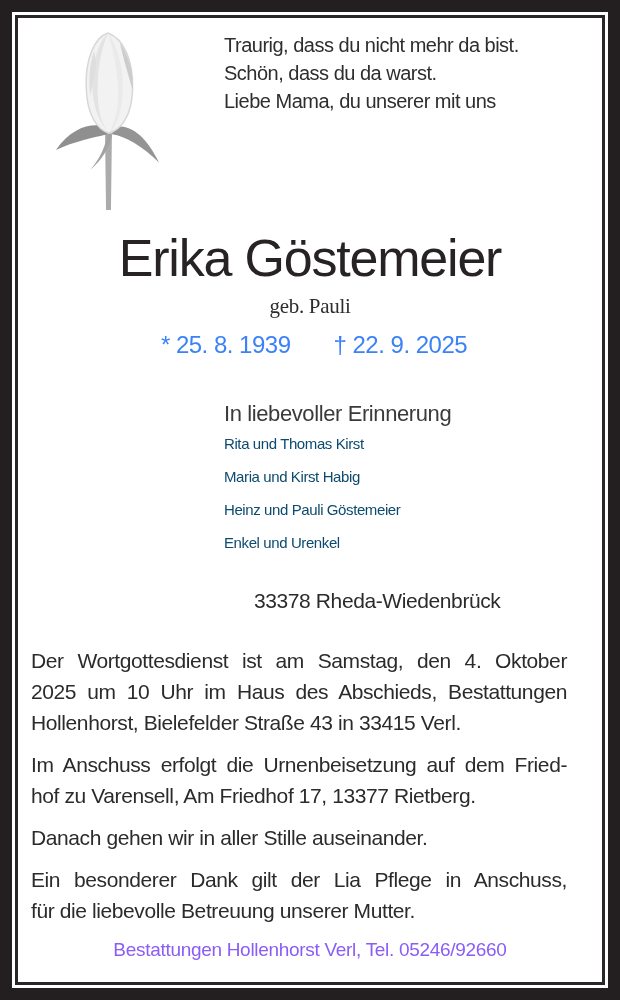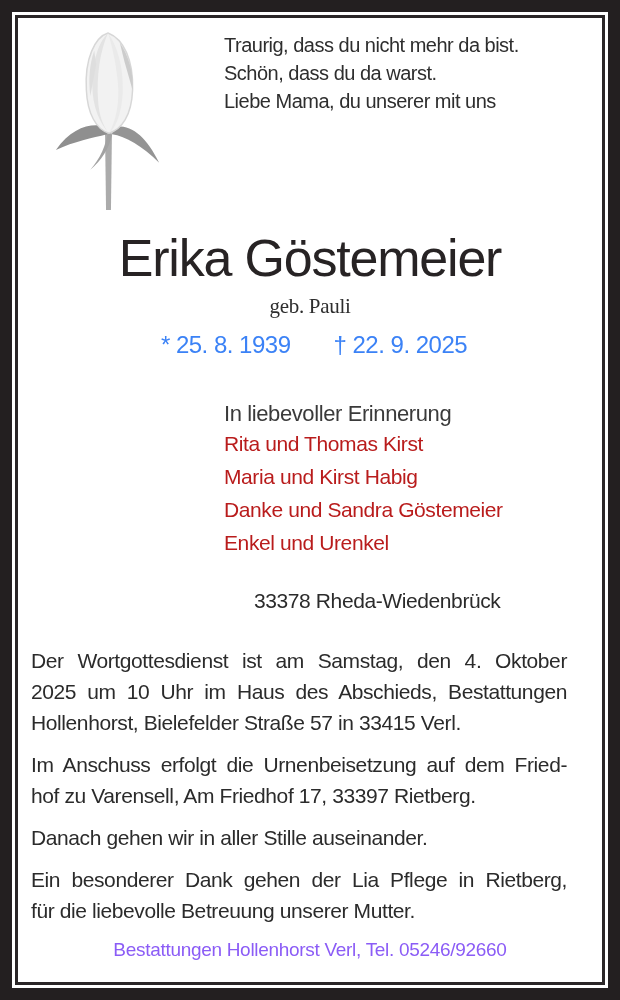--- a/index.html
+++ b/index.html
@@ -40,21 +40,21 @@
     white-space:nowrap;
   }
   .dates .birth{margin-right:43px;}
 
   .memorial{
     position:absolute;left:206px;top:371px;
     font-size:22px;letter-spacing:-0.4px;color:#3a3a3a;margin-top:12px;
   }
   .mourners{
     position:absolute;left:206px;top:409px;
-    font-size:21px;line-height:33px;letter-spacing:-0.4px;color:#b91c1c;
+    font-size:15px;line-height:33px;letter-spacing:-0.4px;color:#0c4a6e;
   }
   .city{
     position:absolute;left:206px;top:571px;
     font-size:21px;letter-spacing:-0.4px;color:#2b2b2b;margin-left:30px;
   }
 
   .paras{position:absolute;left:13px;top:627px;width:552px;
     font-size:21px;line-height:31px;letter-spacing:-0.4px;color:#2b2b2b;}
   .para{margin:0 16px 11px 0;}
   .line{display:block;}
@@ -96,41 +96,41 @@
 
         <div class="dates">
           <span class="birth">* 25. 8. 1939</span><span class="death">† 22. 9. 2025</span>
         </div>
 
         <div class="memorial">In liebevoller Erinnerung</div>
 
         <div class="mourners">
             <div class="line">Rita und Thomas Kirst</div>
             <div class="line">Maria und Kirst Habig</div>
-            <div class="line">Danke und Sandra Göstemeier</div>
+            <div class="line">Heinz und Pauli Göstemeier</div>
             <div class="line">Enkel und Urenkel</div>
           </div>
 
         <div class="city">33378 Rheda-Wiedenbrück</div>
 
         <div class="paras">
             <div class="para">
               <div class="line just">Der Wortgottesdienst ist am Samstag, den 4. Oktober</div>
               <div class="line just">2025 um 10 Uhr im Haus des Abschieds, Bestattungen</div>
-              <div class="line">Hollenhorst, Bielefelder Straße 57 in 33415 Verl.</div>
+              <div class="line">Hollenhorst, Bielefelder Straße 43 in 33415 Verl.</div>
             </div>
             <div class="para">
               <div class="line just">Im Anschuss erfolgt die Urnenbeisetzung auf dem Fried-</div>
-              <div class="line">hof zu Varensell, Am Friedhof 17, 33397 Rietberg.</div>
+              <div class="line">hof zu Varensell, Am Friedhof 17, 13377 Rietberg.</div>
             </div>
             <div class="para">
               <div class="line">Danach gehen wir in aller Stille auseinander.</div>
             </div>
             <div class="para">
-              <div class="line just">Ein besonderer Dank gehen der Lia Pflege in Rietberg,</div>
+              <div class="line just">Ein besonderer Dank gilt der Lia Pflege in Anschuss,</div>
               <div class="line">für die liebevolle Betreuung unserer Mutter.</div>
             </div>
           </div>
 
         <div class="footer">Bestattungen Hollenhorst Verl, Tel. 05246/92660</div>
 
       </div>
     </div>
   </div>
 </div>

